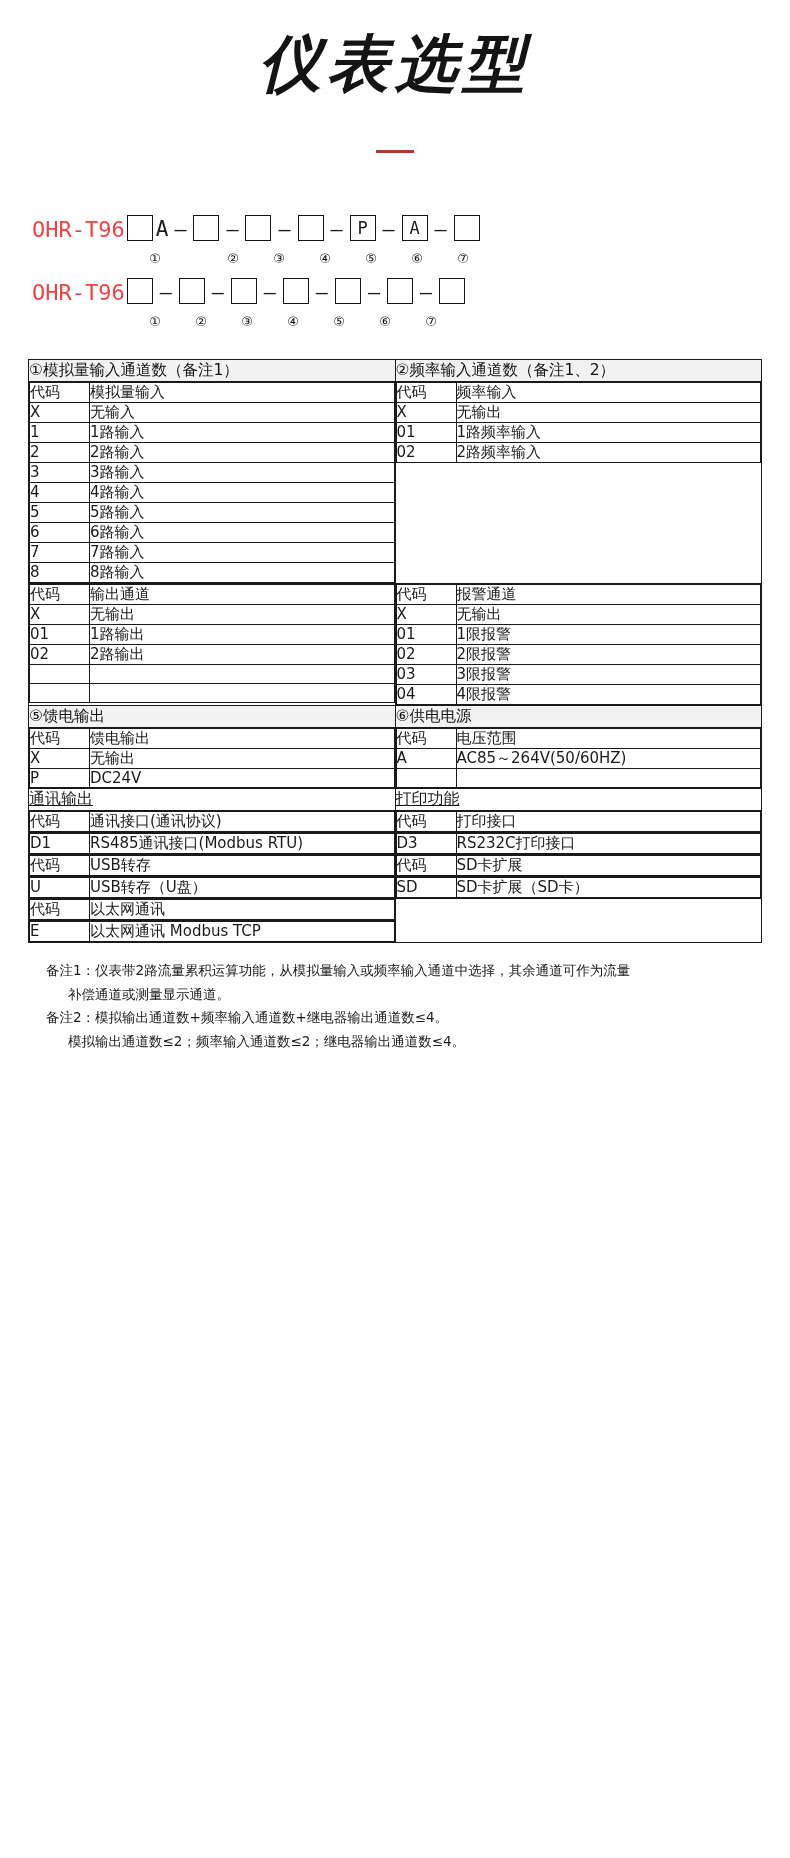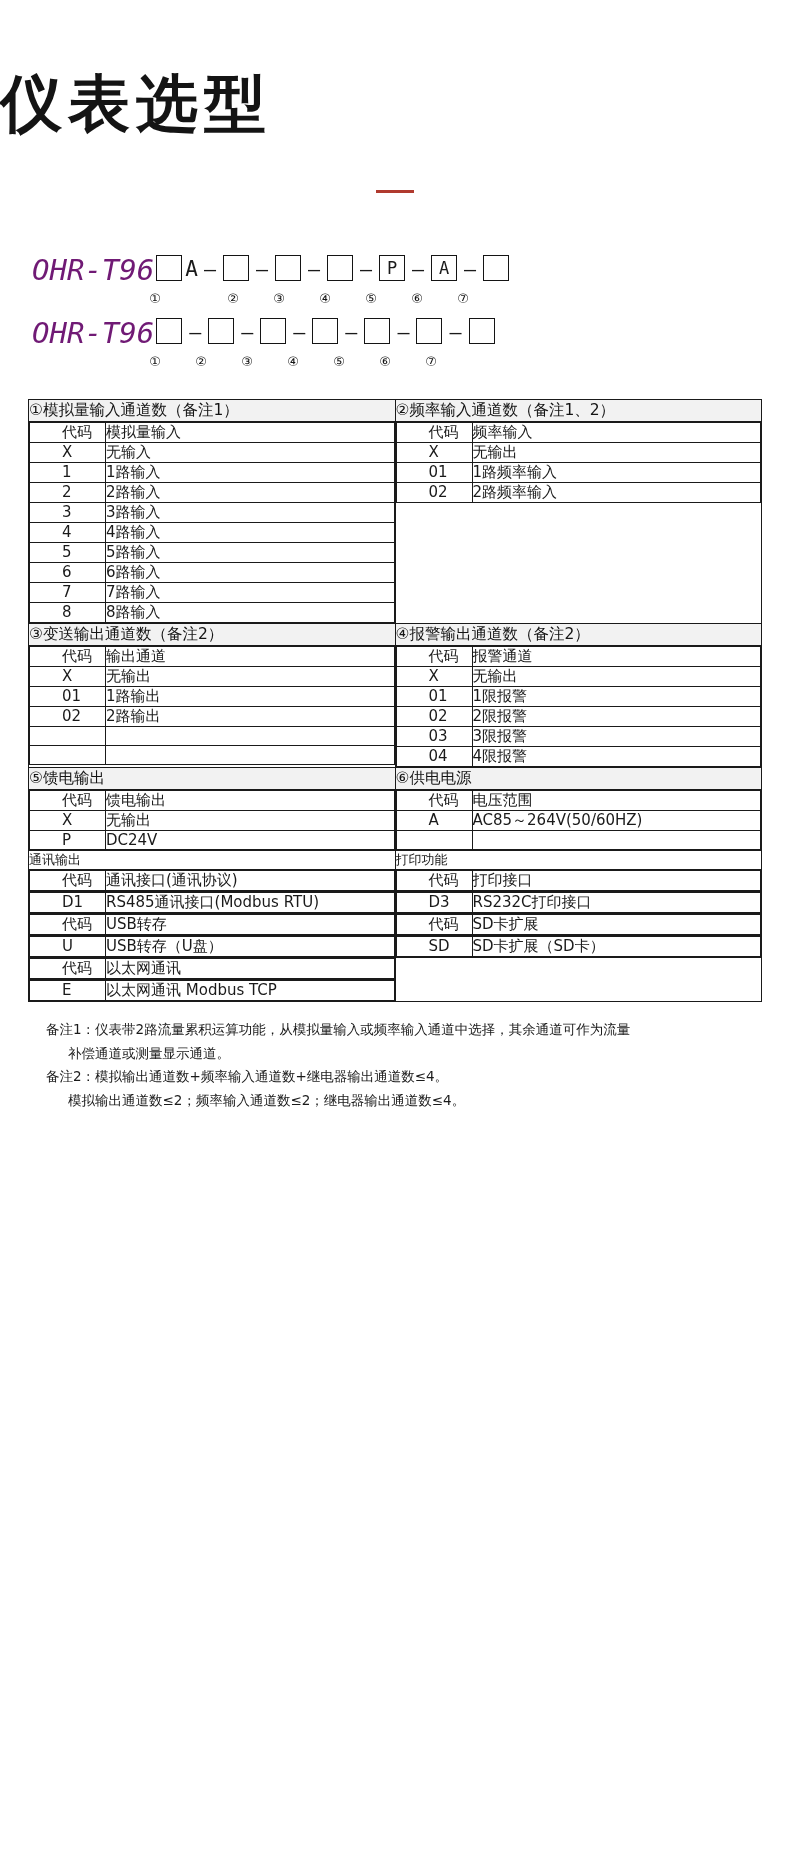--- a/index.html
+++ b/index.html
@@ -10,21 +10,21 @@
   body {
     width: 790px;
     min-height: 1858px;
     font-family: "Liberation Sans", "DejaVu Sans", sans-serif;
     color: #1a1a1a;
     position: relative;
   }
   .page { width: 790px; padding: 0; }
 
   
-  .title-block { padding-top: 70px; }
+  .title-block { text-align: center; padding-top: 30px; font-style: italic; }
   .main-title {
     font-size: 62px;
     font-weight: bold;
     letter-spacing: 6px;
     color: #141414;
     line-height: 1.1;
     font-family: "DejaVu Sans", "Liberation Sans", sans-serif;
   }
   .title-rule {
     width: 38px; height: 3px;
@@ -39,26 +39,25 @@
     color: #141414;
     margin-bottom: 6px;
     font-family: "DejaVu Sans", "Liberation Sans", sans-serif;
   }
   .code-row {
     display: flex;
     align-items: flex-start;
     height: 34px;
   }
   .code-prefix {
-    font-size: 29px;
+    font-size: 22px;
     font-family: "DejaVu Sans Mono", "Liberation Mono", monospace;
     letter-spacing: 0px;
     line-height: 30px;
-    color: #701a75;
-    font-style: italic;
+    color: #ef4444;
   }
   .slot {
     width: 26px; height: 26px;
     border: 1.6px solid #141414;
     display: inline-block;
     margin: 0 2px;
     position: relative;
     line-height: 24px;
     text-align: center;
     font-size: 17px;
@@ -105,34 +104,35 @@
   .hdr {
     background: #f2f2f2;
     font-size: 15.5px;
     padding: 7px 8px 7px 8px;
     font-weight: normal;
     color: #141414;
     font-family: "DejaVu Sans", "Liberation Sans", sans-serif;
     margin-top: 21px;
   }
   .sub {
-    font-size: 13px;
+    font-size: 16px;
     padding: 6px 8px;
     font-family: "DejaVu Sans", "Liberation Sans", sans-serif;
+    text-decoration: underline;
   }
 
   
   .kvtable { width: 100%; border-collapse: collapse; table-layout: fixed; }
   .kvtable td {
     border: none;
     font-size: 15px;
     padding: 5px 8px;
     font-family: "DejaVu Sans", "Liberation Sans", sans-serif;
   }
-  .kvtable td.k { width: 76px; padding-left: 32px; }
+  .kvtable td.k { width: 60px; }
 
   .rowline td { border-top: 1.2px solid #1a1a1a; }
 
   
   .notes {
     padding: 16px 28px 30px 46px;
     font-size: 13.5px;
     line-height: 1.75;
     color: #1a1a1a;
     font-family: "DejaVu Sans", "Liberation Sans", sans-serif;
@@ -293,24 +293,20 @@
             <tr>
               <td class="k">02</td>
               <td>2路频率输入</td>
             </tr>
           </tbody>
               </table>
         </td>
       </tr>
 
       <tr>
-        <td class="hdr">③变送输出通道数（备注2）</td>
-        <td class="hdr">④报警输出通道数（备注2）</td>
-      </tr>
-      <tr>
         <td>
           <table class="kvtable">
             <tbody>
                   <tr>
               <td class="k">代码</td>
               <td>输出通道</td>
             </tr>
             <tr class="rowline">
               <td class="k">X</td>
               <td>无输出</td>

